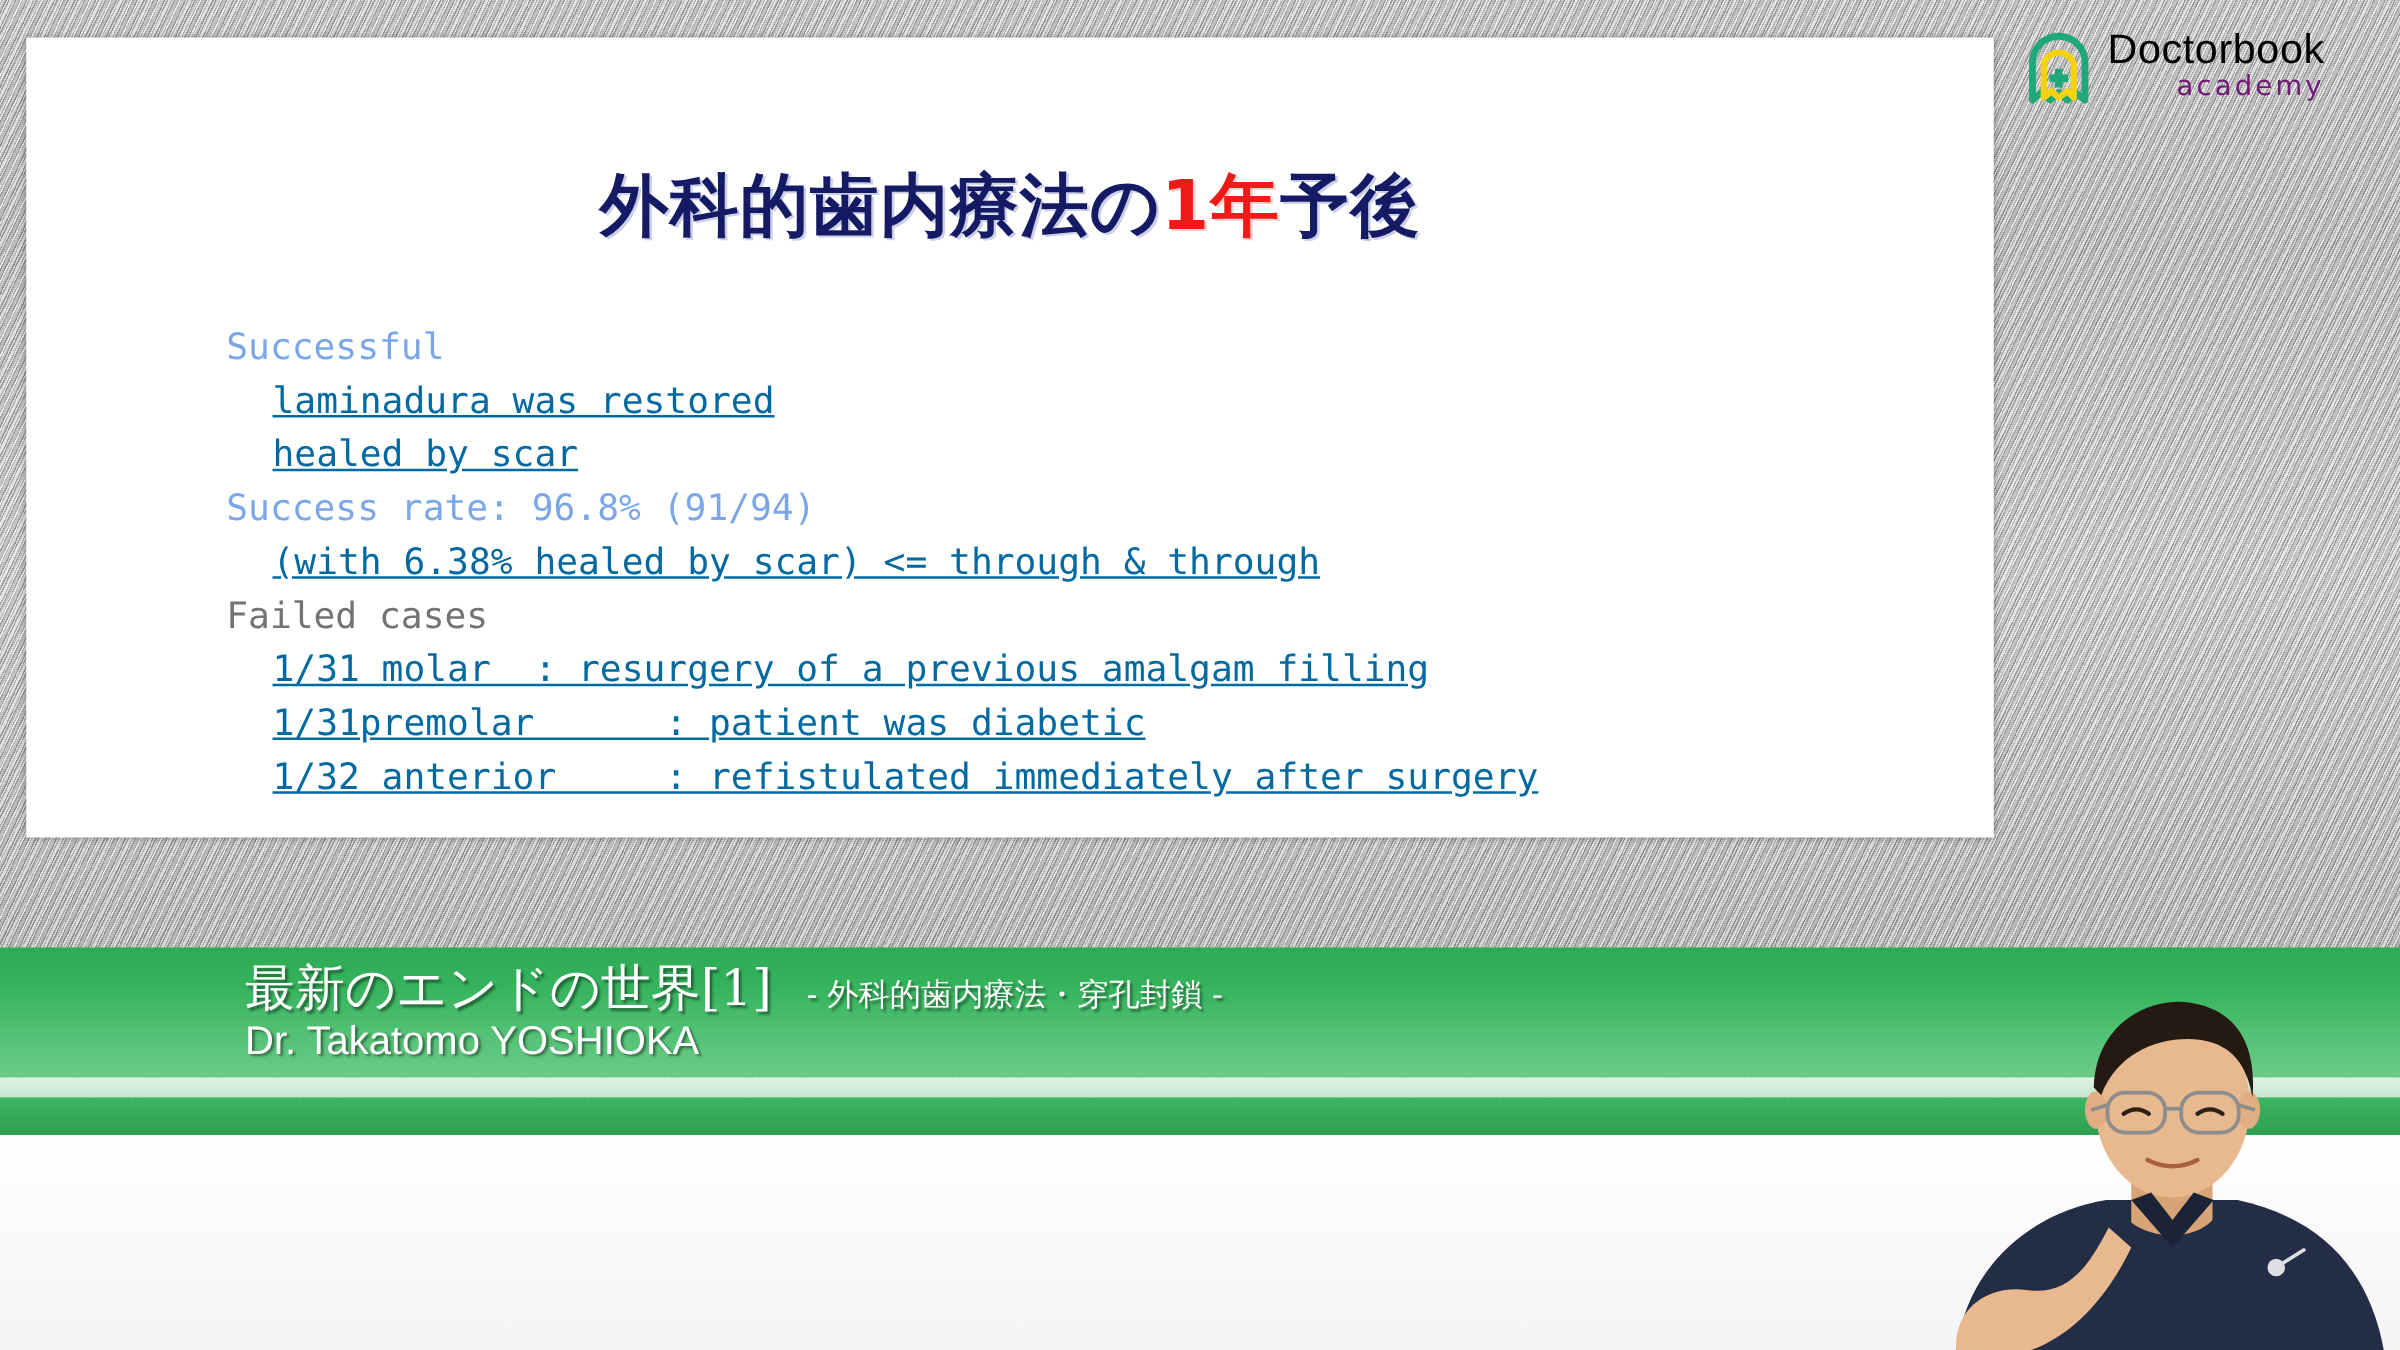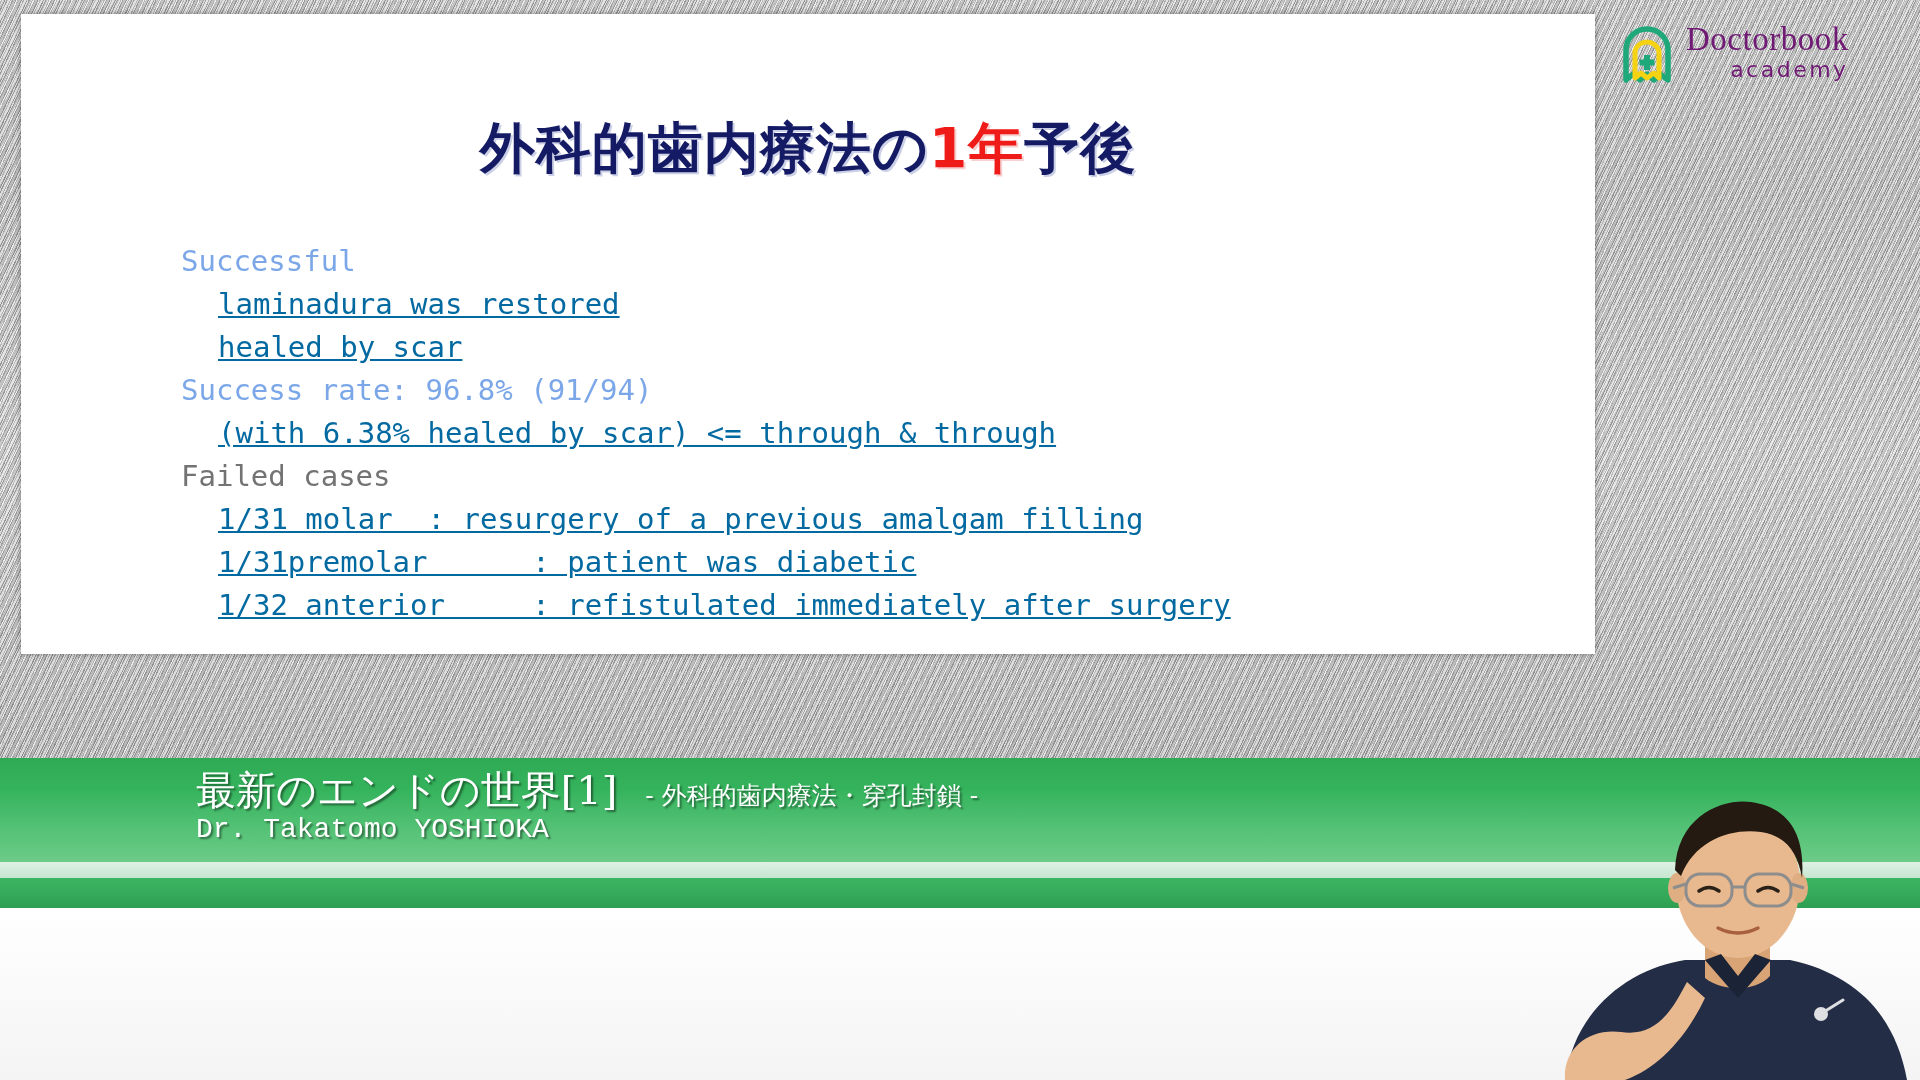--- a/index.html
+++ b/index.html
@@ -20,21 +20,21 @@
         rgba(255,255,255,.25) 2px, rgba(255,255,255,.25) 4px,
         rgba(90,90,90,.30) 4px,  rgba(90,90,90,.30) 5px),
       repeating-linear-gradient(118deg,
         rgba(255,255,255,.30) 0px, rgba(255,255,255,.30) 3px,
         rgba(80,80,80,.22) 3px, rgba(80,80,80,.22) 7px),
       linear-gradient(180deg,#c9c9c9 0%,#bdbdbd 18%,#d3d3d3 42%,#b6b6b6 70%,#c4c4c4 100%);
   }
 
   
   #slide{
-    position:absolute;left:21px;top:14px;width:1574px;height:640px;
+    position:absolute;left:21px;top:30px;width:1574px;height:640px;
     background:#ffffff;
     box-shadow:0 0 6px rgba(0,0,0,.35);
     overflow:hidden;
   }
 
   
   #slide-title{
     position:absolute;left:0;top:98px;width:1574px;
     text-align:center;
     font-family:"DejaVu Sans","Liberation Sans",sans-serif;
@@ -85,31 +85,31 @@
     color:#ffffff;
     text-shadow:2px 2px 2px rgba(0,0,0,.45);
     font-family:"DejaVu Serif","Liberation Serif",serif;
   }
   #band-title .main{font-size:40px;font-weight:normal;}
   #band-title .sub{font-size:25px;font-weight:normal;margin-left:28px;}
   #band-presenter{
     position:absolute;left:196px;top:814px;white-space:nowrap;
     color:#ffffff;
     text-shadow:2px 2px 2px rgba(0,0,0,.45);
-    font-family:Liberation Mono, monospace;
-    font-size:28px;
+    font-family:Liberation Sans, sans-serif;
+    font-size:32px;
   }
 
   
   #logo{position:absolute;left:1616px;top:24px;width:288px;height:66px;}
   #logo-mark{position:absolute;left:0;top:0;width:62px;height:62px;}
   #logo-text{position:absolute;left:70px;top:-3px;}
   #logo-text .brand{
-    display:block;font-size:33px;color:#701a75;
-    font-family:Liberation Serif, serif;
+    display:block;font-size:33px;color:#000000;
+    font-family:Liberation Sans, sans-serif;
     letter-spacing:.5px;line-height:36px;
   }
   #logo-text .tag{
     display:block;font-size:22px;color:#701a75;letter-spacing:2.5px;
     font-family:"DejaVu Sans","Liberation Sans",sans-serif;
     line-height:25px;text-align:right;
   }
 
   
   #presenter{position:absolute;left:1555px;top:792px;width:365px;height:288px;overflow:hidden;}

